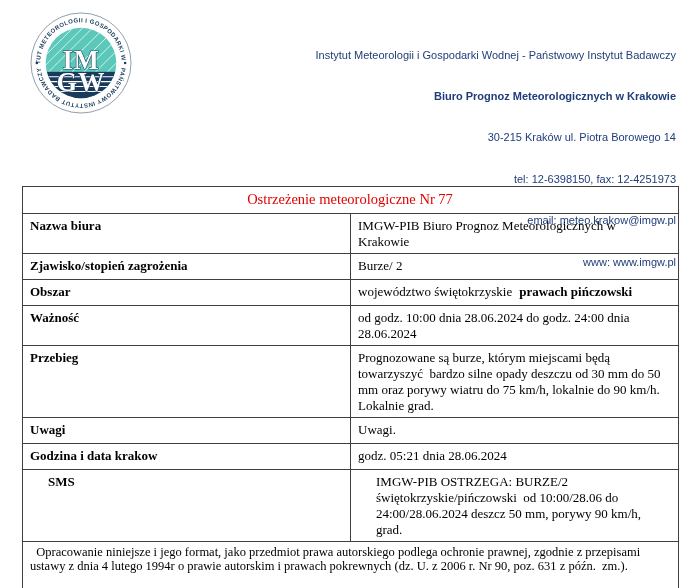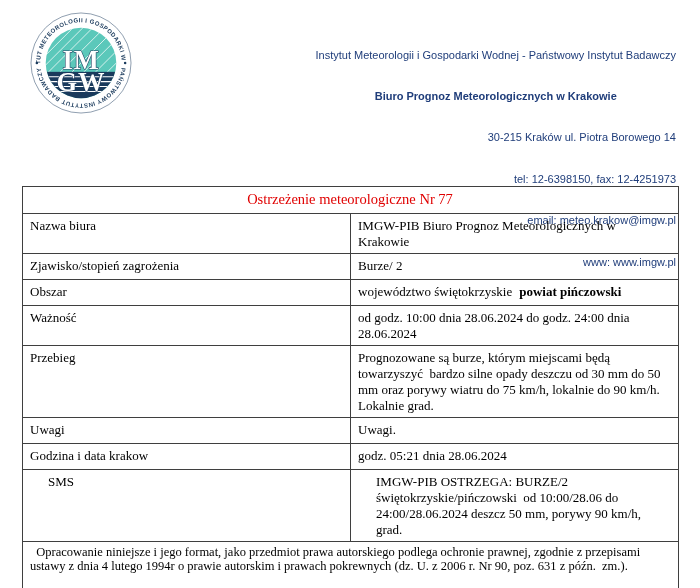--- a/index.html
+++ b/index.html
@@ -17,21 +17,21 @@
     width:102px;height:102px;
   }
   .contact{
     position:absolute;top:21px;right:24px;
     text-align:right;
     font-family:"Liberation Sans", sans-serif;
     font-size:11px;line-height:13.8px;
     color:#1f3d7a;
     white-space:pre;
   }
-  .contact .office{font-weight:bold;text-align:center;}
+  .contact .office{font-weight:bold;}
   
   table.warning{
     position:absolute;top:186px;left:22px;
     width:657px;
     border-collapse:collapse;
     table-layout:fixed;
     font-size:13px;
     line-height:16px;
   }
   table.warning td{
@@ -43,21 +43,21 @@
     text-align:center;
     font-weight:normal;
     font-size:14.5px;
     color:#e00000;
     height:19px;
     padding-top:5px;
     vertical-align:middle;
   }
   td.label-cell{
     width:156px;
-    font-weight:normal;
+    font-weight:bold;
   }
   td.value-cell{
     white-space:pre-wrap;
   }
   tr.r-single td{height:18px;}
   tr.r-przebieg td{height:34px;}
   tr.r-prob td{height:32px;}
   tr.r-sms td{height:30px;padding-left:25px;}
   td.footer-cell{
     height:48px;
@@ -160,21 +160,21 @@
       <td class="value-cell">IMGW-PIB Biuro Prognoz Meteorologicznych w Krakowie</td>
     </tr>
 
     <tr class="r-single">
       <td class="label-cell">Zjawisko/stopień zagrożenia</td>
       <td class="value-cell">Burze/ 2</td>
     </tr>
 
     <tr class="r-single">
       <td class="label-cell">Obszar</td>
-      <td class="value-cell"><span>województwo świętokrzyskie</span><span class="bold-part">powiat pińczowski</span></td>
+      <td class="value-cell"><span>województwo świętokrzyskie</span><span class="bold-part">prawach pińczowski</span></td>
     </tr>
 
     <tr class="r-single">
       <td class="label-cell">Ważność</td>
       <td class="value-cell">od godz. 10:00 dnia 28.06.2024 do godz. 24:00 dnia 28.06.2024</td>
     </tr>
 
     <tr class="r-przebieg">
       <td class="label-cell">Przebieg</td>
       <td class="value-cell">Prognozowane są burze, którym miejscami będą towarzyszyć  bardzo silne opady deszczu od 30 mm do 50 mm oraz porywy wiatru do 75 km/h, lokalnie do 90 km/h. Lokalnie grad.</td>

